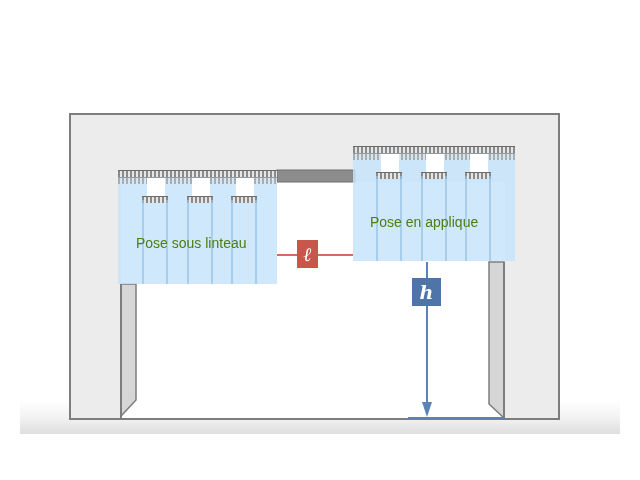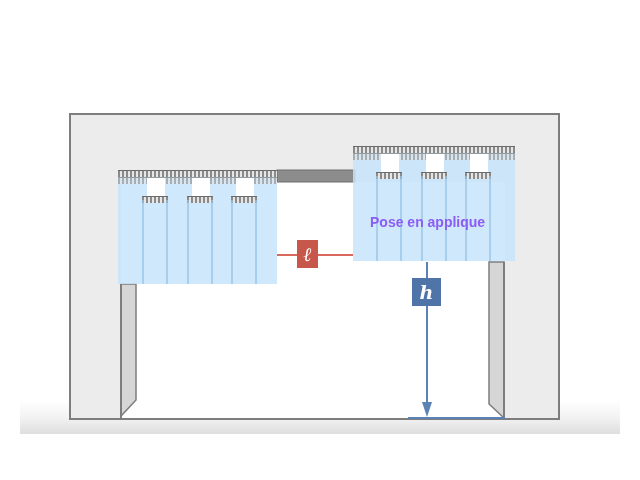--- a/index.html
+++ b/index.html
@@ -2,21 +2,21 @@
 <html><head>
 <meta charset="utf-8">
 <style>
   html, body { margin:0; padding:0; background:#ffffff; }
   body { width:640px; height:480px; position:relative; overflow:hidden; font-family:"Liberation Sans", sans-serif; }
   .abs { position:absolute; }
   .floor-band { left:20px; top:400px; width:600px; height:34px;
     background:linear-gradient(to bottom, #ffffff 0%, #f3f3f3 50%, #dedede 100%); }
   .frame { left:69px; top:113px; width:487px; height:303px; background:#ececec; border:2px solid #7d7d7d; box-sizing:content-box; }
   .opening { background:#ffffff; }
-  .label { color:#8b5cf6; font-size:14px; white-space:nowrap;font-weight:bold; }
+  .label { color:#4d7c0f; font-size:14px; white-space:nowrap; }
   .curtain { background:rgba(200,228,250,0.85); overflow:hidden; }
   .strip { position:absolute; top:0; bottom:0; width:2px; background:rgba(150,195,230,0.7); }
   .rail { position:absolute; height:6px; background:repeating-linear-gradient(to right,#8a8a8a 0 2px,#e6e6e6 2px 4px); border-top:1px solid #6a6a6a; }
   .clip { position:absolute; background:#ffffff; }
   .badge { color:#ffffff; font-family:"DejaVu Serif", serif; font-style:italic; font-weight:bold; font-size:19px; text-align:center; }
 </style>
 </head>
 <body>
 
 <div class="abs floor-band"></div>
@@ -43,20 +43,21 @@
   <div class="clip" style="left:118px; top:8px; width:18px; height:20px;"></div>
   <div class="rail" style="left:24px; top:26px; width:26px;"></div>
   <div class="rail" style="left:69px; top:26px; width:26px;"></div>
   <div class="rail" style="left:113px; top:26px; width:26px;"></div>
   <div class="strip" style="left:24px; top:30px;"></div>
     <div class="strip" style="left:48px; top:30px;"></div>
   <div class="strip" style="left:69px; top:30px;"></div>
     <div class="strip" style="left:93px; top:30px;"></div>
   <div class="strip" style="left:113px; top:30px;"></div>
     <div class="strip" style="left:137px; top:30px;"></div>
+  <div class="abs label" style="left:18px; top:65px;">Pose sous linteau</div>
 </div>
 
 <div class="abs curtain" style="left:353px; top:146px; width:162px; height:115px;">
   <div class="rail" style="left:0; top:0; width:162px;"></div>
   <div class="rail" style="left:0; top:7px; width:162px; opacity:0.6;"></div>
   <div class="clip" style="left:28px; top:8px; width:18px; height:20px;"></div>
   <div class="clip" style="left:73px; top:8px; width:18px; height:20px;"></div>
   <div class="clip" style="left:117px; top:8px; width:18px; height:20px;"></div>
   <div class="rail" style="left:23px; top:26px; width:26px;"></div>
   <div class="rail" style="left:68px; top:26px; width:26px;"></div>

